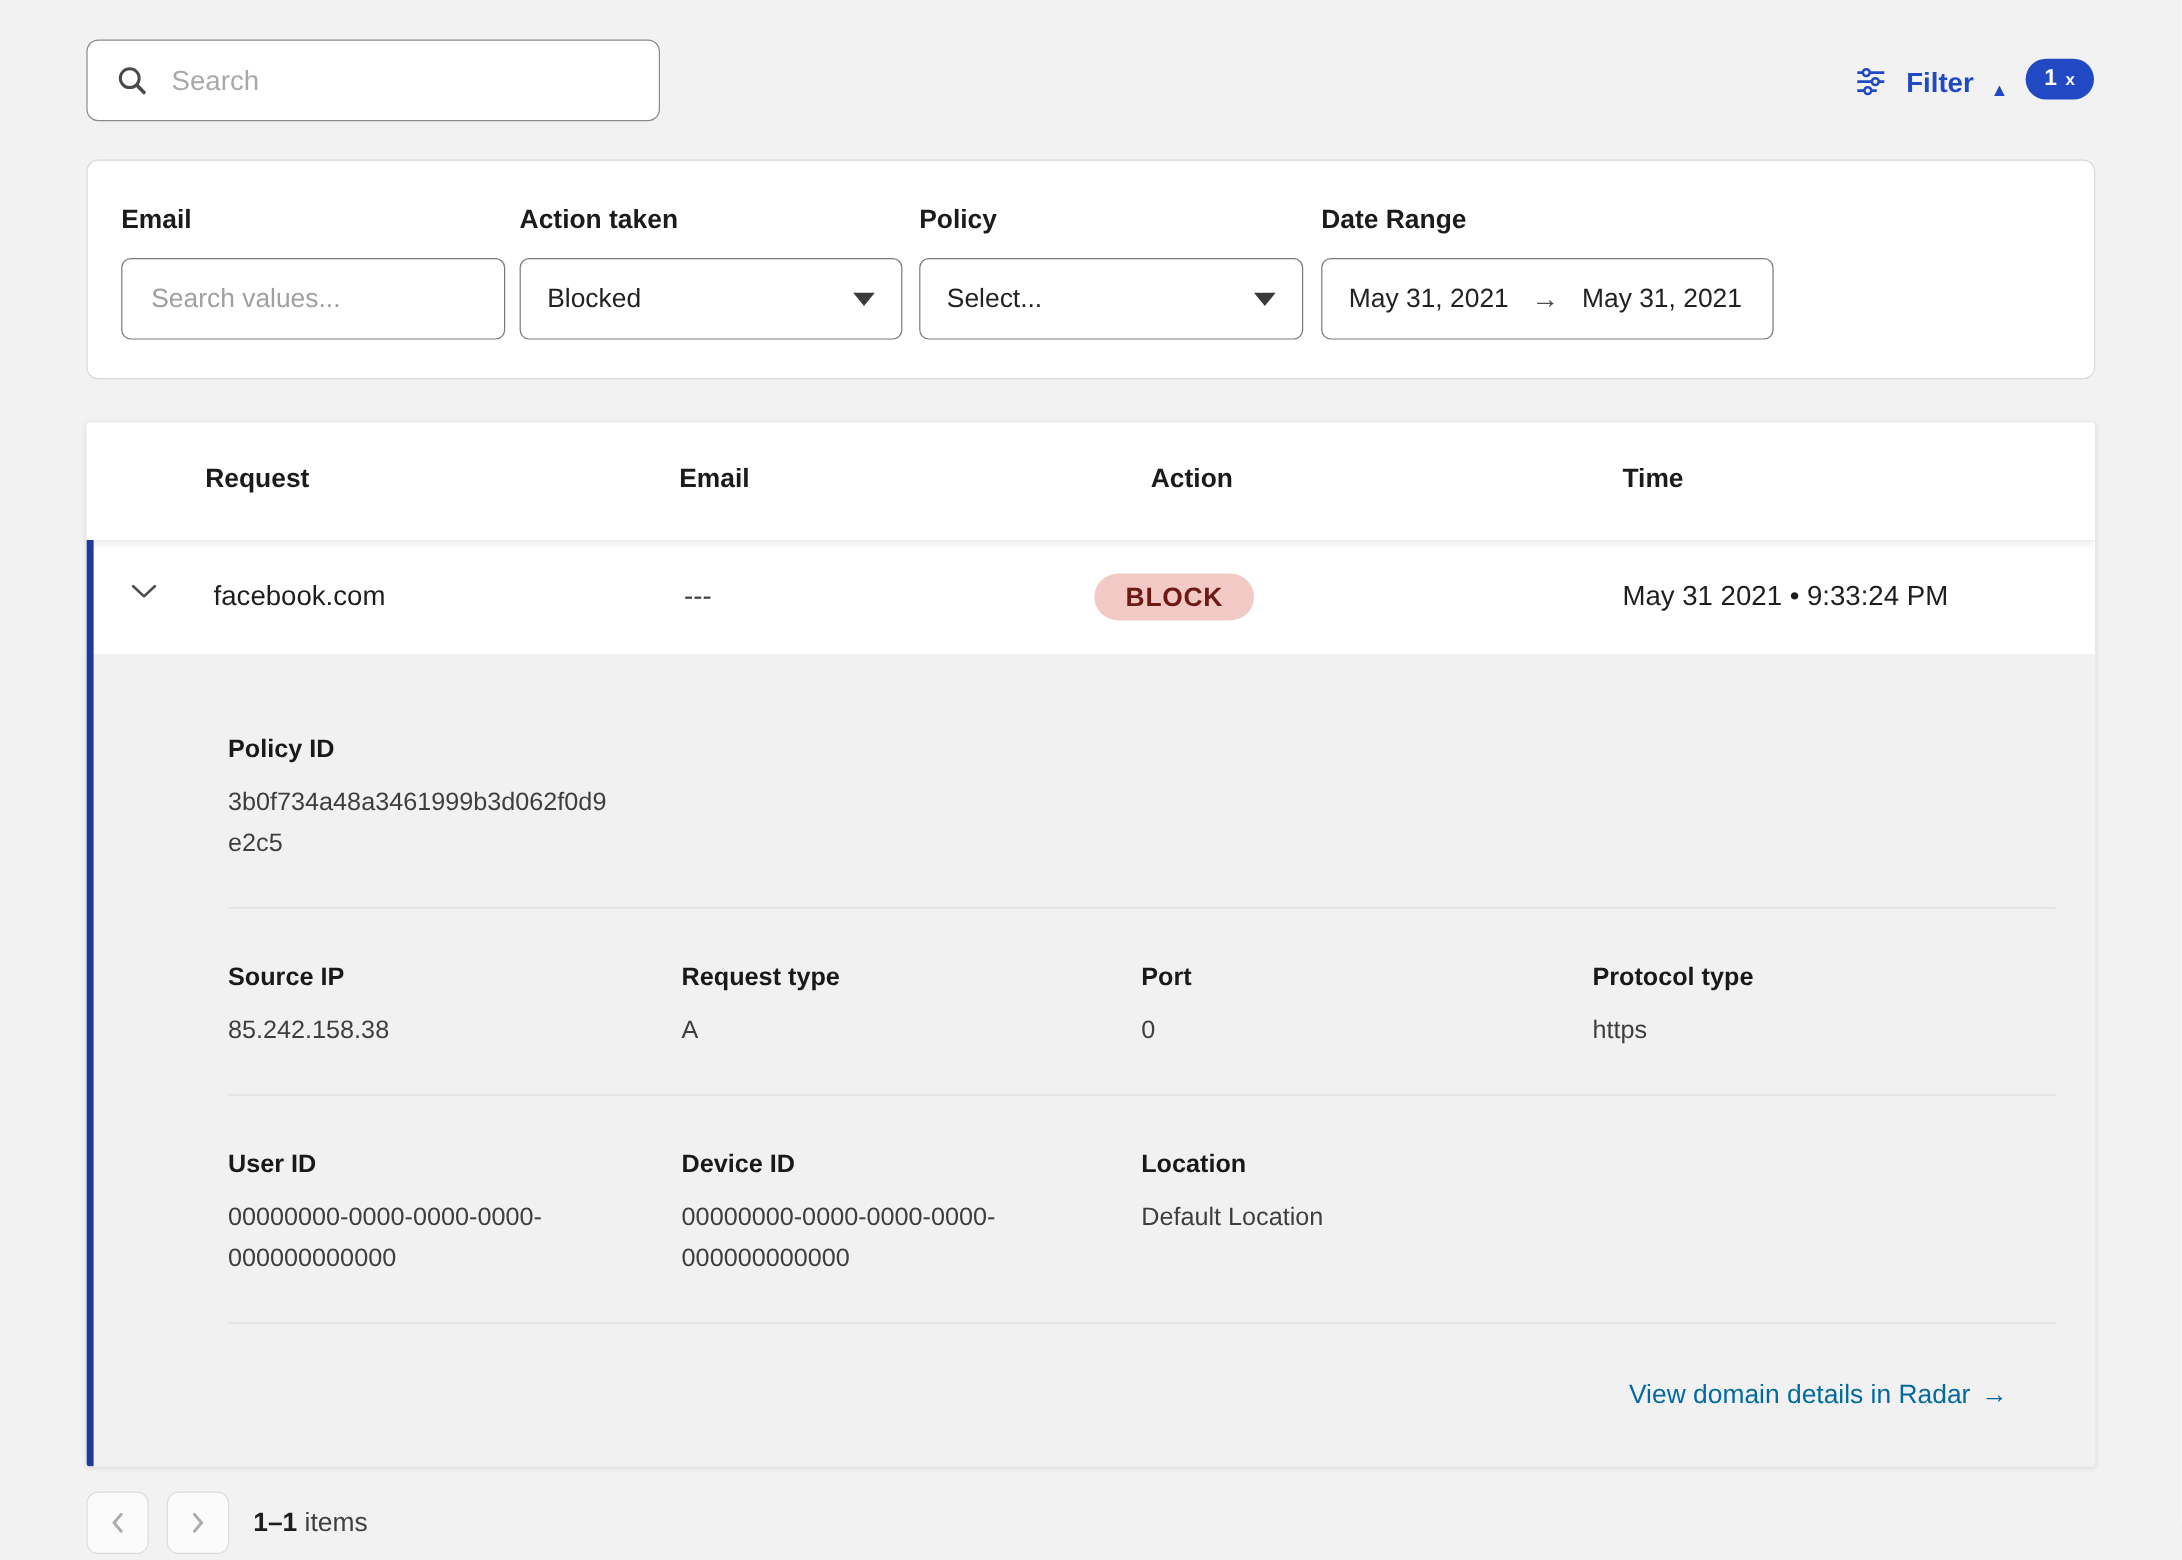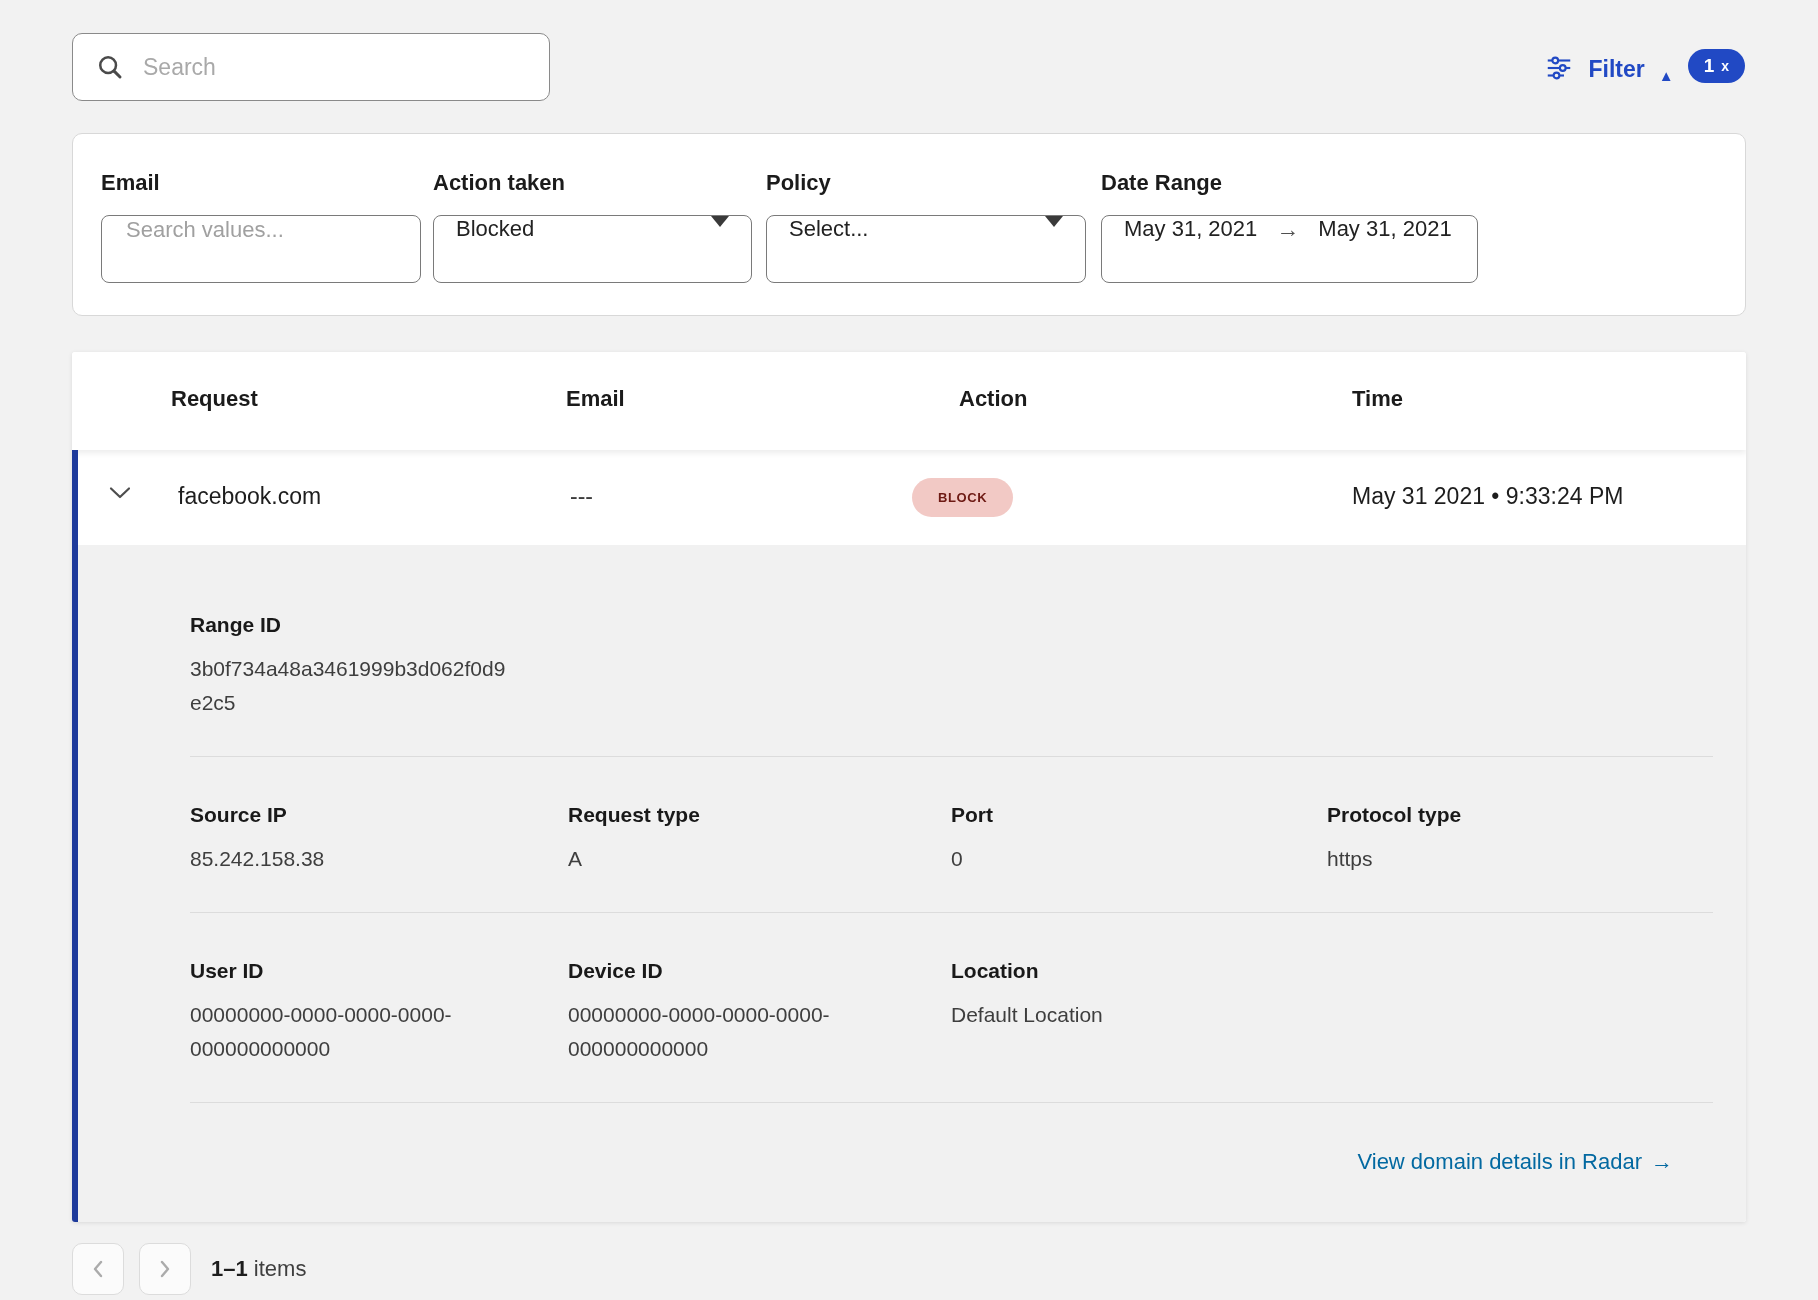--- a/index.html
+++ b/index.html
@@ -44,21 +44,21 @@
   .filter-panel {
     position:absolute; left:72px; top:133px;
     width:1674px; height:183px;
     background:#fff; border:1px solid #d8d8d8; border-radius:10px;
   }
   .field { position:absolute; top:36px; }
   .field-label { display:block; font-size:22px; font-weight:bold; color:#1b1b1b; }
   .control {
     margin-top:19px; height:68px;
     border:1px solid #7a7a7a; border-radius:8px; background:#fff;
-    display:flex; align-items:flex-start; padding:0 22px; font-size:22px; color:#222;
+    display:flex; align-items:center; padding:0 22px; font-size:22px; color:#222;
   }
   .control input {
     width:100%; border:none; outline:none; background:transparent;
     font-size:22px; color:#1d1d1d; font-family:inherit;
   }
   .control input::placeholder { color:#a0a0a0; }
   .select { justify-content:space-between; cursor:pointer; }
   .caret-down {
     width:0; height:0;
     border-left:9px solid transparent; border-right:9px solid transparent;
@@ -96,21 +96,21 @@
   }
   .trow { position:absolute; top:98px; left:0; right:0; height:79px; background:#fff; cursor:pointer; }
   .expander { position:absolute; left:36px; top:36px; background:none; border:none; padding:0; cursor:pointer; }
   .cell-request { position:absolute; left:106px; top:33px; font-size:23px; color:#1d1d1d; }
   .cell-email   { position:absolute; left:498px; top:33px; font-size:23px; color:#3c3c3c; }
   .cell-time    { position:absolute; left:1280px; top:33px; font-size:23px; color:#1d1d1d; }
   .block-badge {
     position:absolute; left:840px; top:28px;
     height:39px; padding:0 26px; border-radius:20px;
     background:#F2C9C5; color:#6E1A14;
-    font-size:13px; font-weight:bold; letter-spacing:0.6px;
+    font-size:22px; font-weight:bold; letter-spacing:0.6px;
     display:flex; align-items:center;
   }
 
   .expanded {
     position:absolute; top:193px; left:0; right:0; bottom:0;
     background:#f1f1f1;
     padding:68px 33px 0 118px;
   }
   .detail-label { font-size:21px; font-weight:bold; color:#191919; margin:0 0 15px; }
   .detail-value { font-size:21px; color:#3e3e3e; line-height:34px; margin:0; }
@@ -224,21 +224,21 @@
     </button>
     <span class="cell-request">facebook.com</span>
     <span class="cell-email">---</span>
     <span class="block-badge">BLOCK</span>
     <span class="cell-time">May 31 2021 • 9:33:24 PM</span>
   </div>
 
   <div class="expanded">
 
     <div>
-      <p class="detail-label">Range ID</p>
+      <p class="detail-label">Policy ID</p>
       <p class="detail-value policy-value">3b0f734a48a3461999b3d062f0d9e2c5</p>
     </div>
 
     <hr class="divider">
 
     <div class="detail-grid">
       <div>
         <p class="detail-label">Source IP</p>
         <p class="detail-value">85.242.158.38</p>
       </div>

